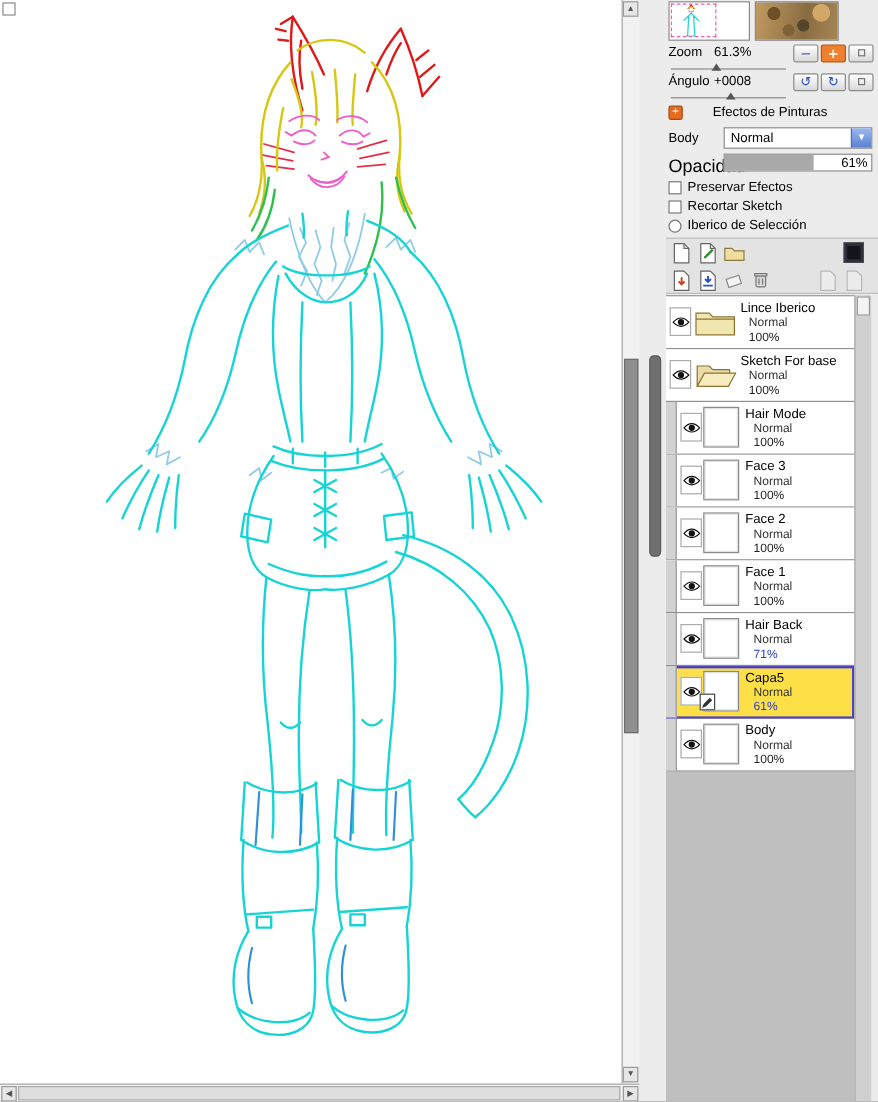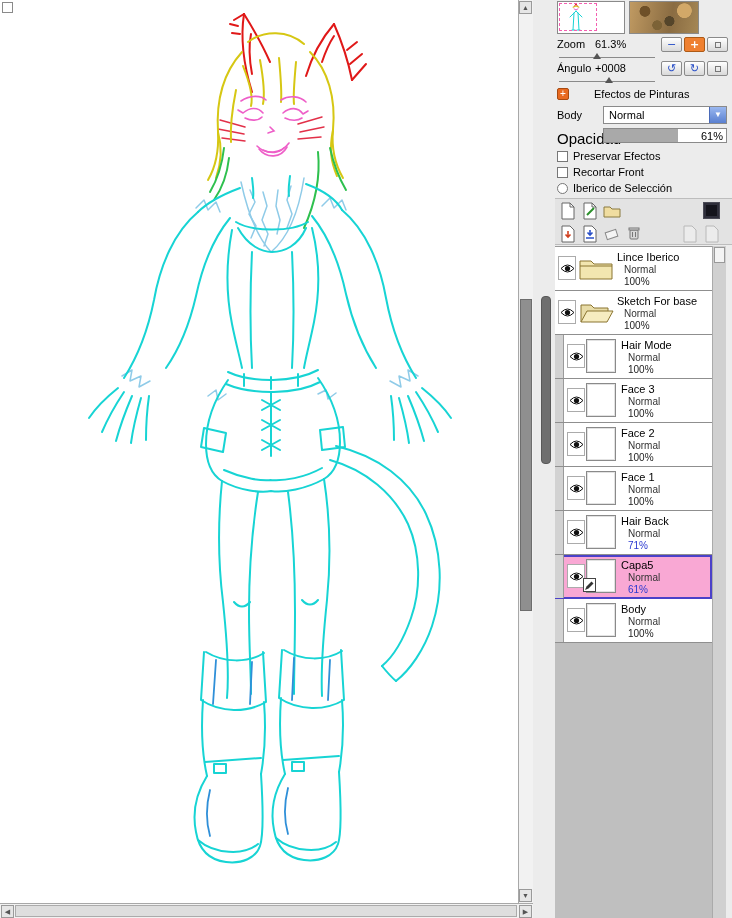--- a/index.html
+++ b/index.html
@@ -92,21 +92,21 @@
             display:flex;align-items:center;justify-content:center;padding:0;}
   .child .eye-cell{left:12px;}
   .thumb-box{position:absolute;left:31px;top:4px;width:30px;height:34px;background:#fff;border:1px solid #8a8a8a;
              box-shadow:inset 0 0 0 1px #e2e2e2;}
   .folder-icon{position:absolute;left:23px;top:8px;}
   .lname{position:absolute;left:66px;top:4px;font-size:11px;white-space:nowrap;}
   .lmode{position:absolute;left:73px;top:17px;font-size:10px;color:#333;}
   .lpct{position:absolute;left:73px;top:29px;font-size:10px;color:#222;}
   .folder-row .lname{left:62px;} .folder-row .lmode{left:69px;} .folder-row .lpct{left:69px;}
   .pct-blue{color:#2a39d0;}
-  .selected{background:#f9a8d4;outline:2px solid #4b41c9;outline-offset:-2px;}
+  .selected{background:#fde047;outline:2px solid #4b41c9;outline-offset:-2px;}
   .pen-badge{position:absolute;left:28px;top:23px;width:13px;height:14px;background:#fff;border:1px solid #444;
              display:flex;align-items:center;justify-content:center;}
 
   #list-scroll{position:absolute;left:157px;top:246px;width:14px;height:672px;background:#d0d0d0;border-left:1px solid #aaa;}
   #list-scroll-thumb{position:absolute;left:1px;top:1px;width:11px;height:16px;background:#f4f4f4;border:1px solid #999;}
 </style>
 </head>
 <body>
 
 <div id="app">
@@ -311,21 +311,21 @@
       <div id="opacity-fill" style="width:61%;"></div>
       <span id="opacity-text">61%</span>
     </div>
 
     <div class="check-row" id="check-0">
       <span class="checkbox"></span>
       <span class="check-label">Preservar Efectos</span>
     </div>
     <div class="check-row" id="check-1">
       <span class="checkbox"></span>
-      <span class="check-label">Recortar Front</span>
+      <span class="check-label">Recortar Sketch</span>
     </div>
     <div class="check-row" id="check-2">
       <span class="checkbox radio"></span>
       <span class="check-label">Iberico de Selección</span>
     </div>
 
     <div id="layer-toolbar">
       <button class="tool-btn tb-r1 tb-c0">
         <svg width="16" height="18">
             <path d="M2 1 h8 l4 4 v12 h-12 z" fill="#fff" stroke="#666"></path>

